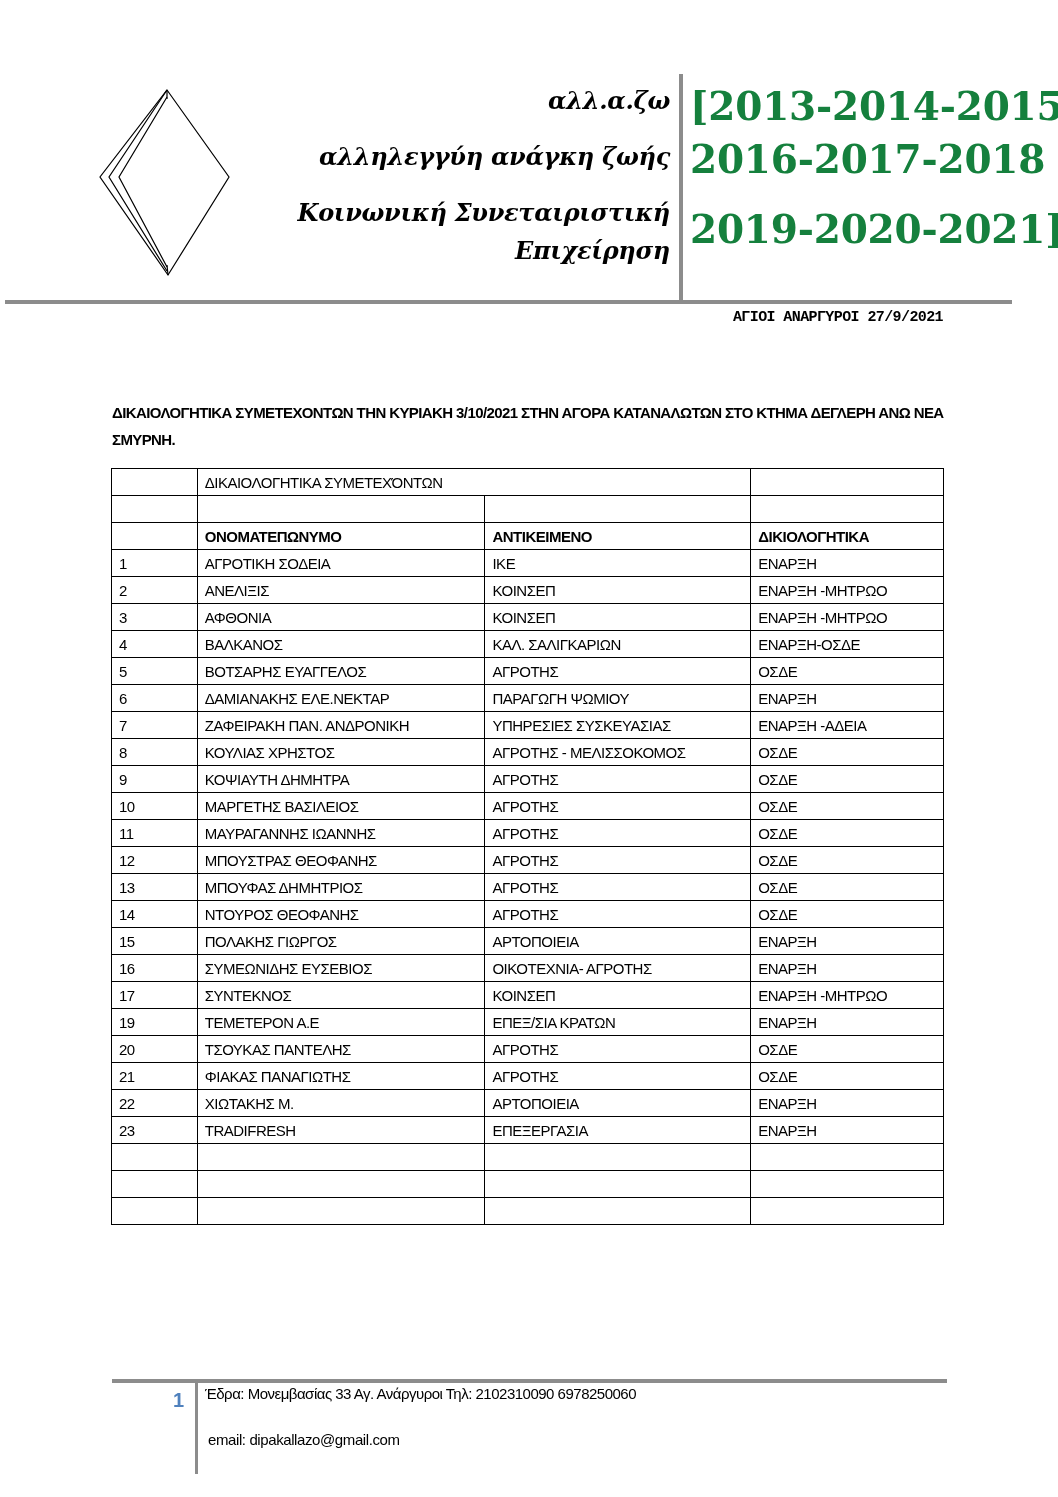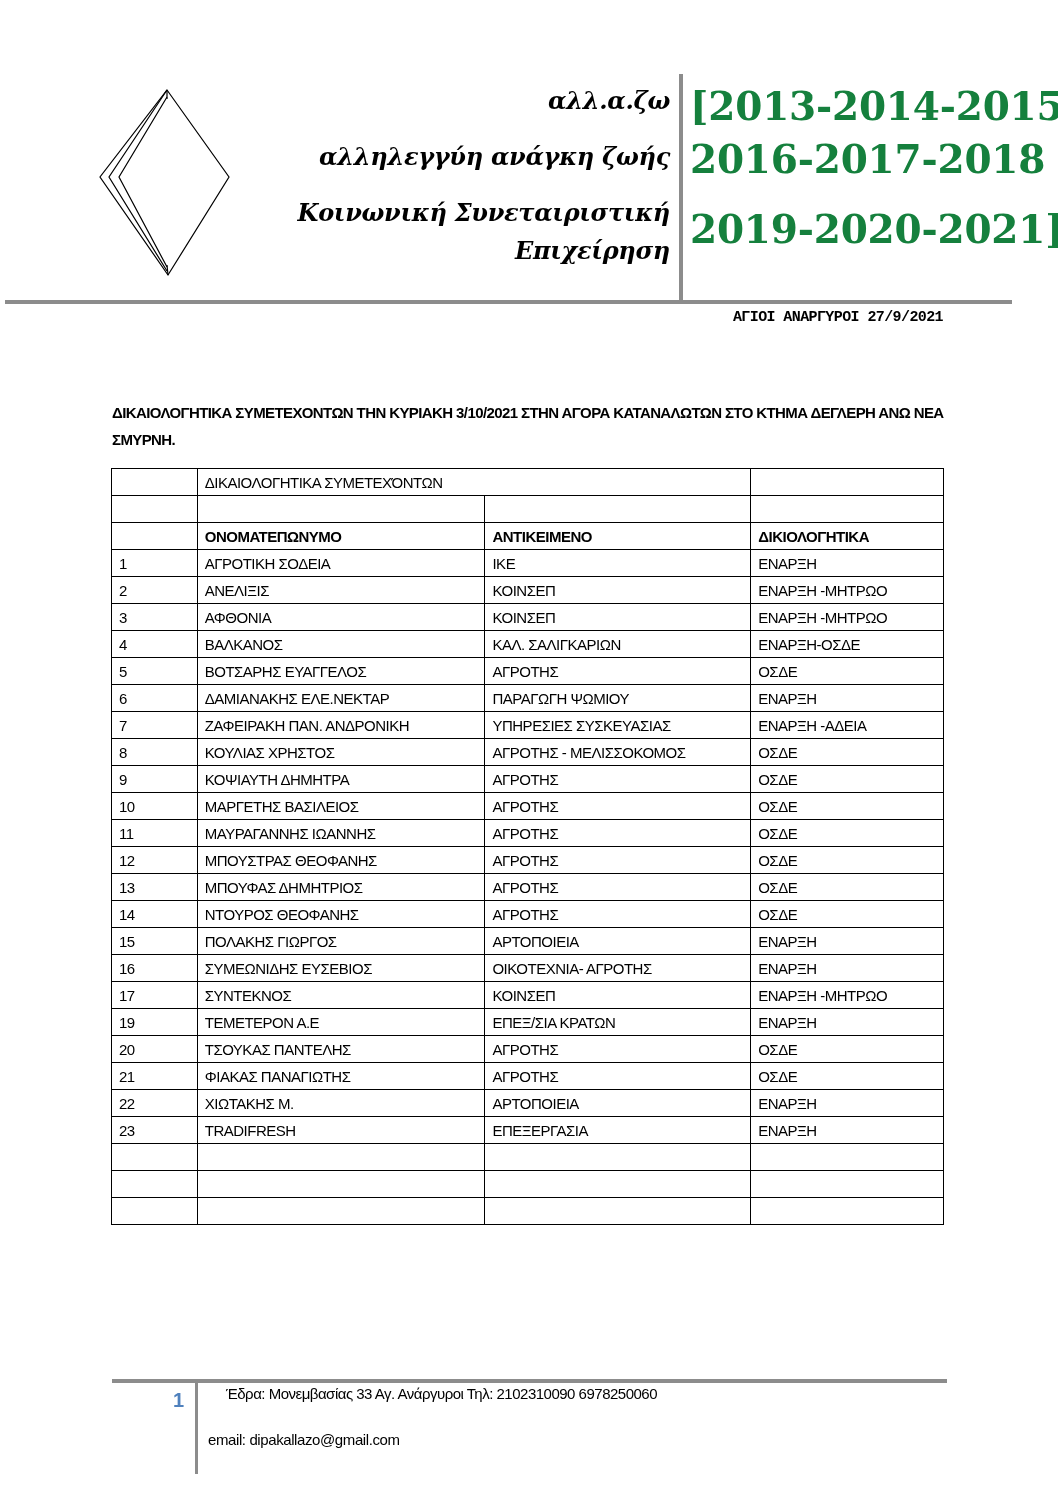--- a/index.html
+++ b/index.html
@@ -20,21 +20,21 @@
   table.doc td { border: 1.5px solid #000; height: 26px; padding: 0 0 0 7px; font-size: 15px;
                  letter-spacing: -0.5px; vertical-align: middle; white-space: nowrap; }
   table.doc td.c0 { width: 78px; }
   table.doc td.c1 { width: 280px; }
   table.doc td.c2 { width: 258px; }
   table.doc td.c3 { width: 185px; }
   table.doc tr.hdr td { font-weight: bold; }
   .footer-line { left: 112px; top: 1379px; width: 835px; height: 4px; background: #8c8c8c; }
   .footer-vline { left: 195px; top: 1383px; width: 3px; height: 91px; background: #8c8c8c; }
   .page-num { left: 173px; top: 1389px; color: #4f81bd; font-size: 20px; font-weight: bold; }
-  .footer-addr { left: 205px; top: 1385px; font-size: 15px; letter-spacing: -0.5px; white-space: nowrap; margin-left: 21px; }
+  .footer-addr { left: 205px; top: 1385px; font-size: 15px; letter-spacing: -0.5px; white-space: nowrap; }
   .footer-email { left: 208px; top: 1431px; font-size: 15px; letter-spacing: -0.4px; }
 </style>
 </head>
 <body>
 
 <svg class="abs logo" viewBox="0 0 140 195">
   <g fill="none" stroke="#000" stroke-width="1.2">
     <polygon points="72,5 134,92 73,190 5,92"></polygon>
     <polyline points="72,5 14,92 72,186"></polyline>
     <polyline points="72,12 24,92 72,182"></polyline>

